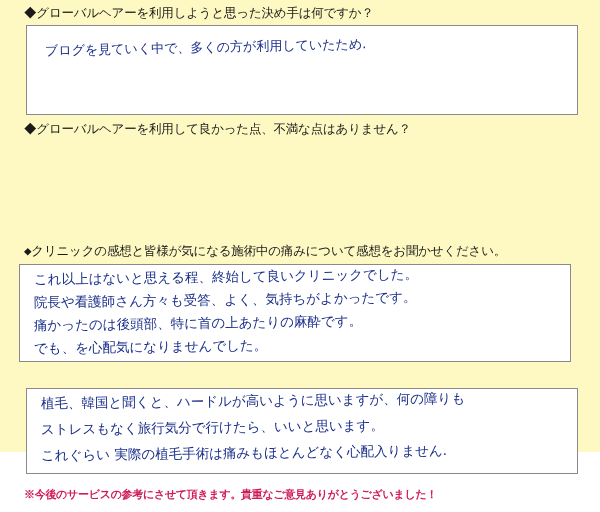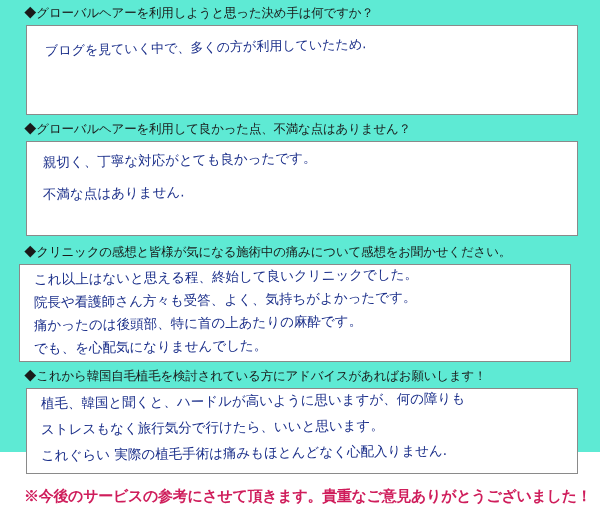--- a/index.html
+++ b/index.html
@@ -11,21 +11,21 @@
     height: 512px;
     background: #ffffff;
     font-family: "Liberation Sans", sans-serif;
     overflow: hidden;
   }
   .sheet {
     position: relative;
     width: 600px;
     height: 452px;
     box-sizing: border-box;
-    background: #5eead4;
+    background: #fef9c3;
   }
   .question {
     font-size: 12.5px;
     color: #1a1a1a;
     line-height: 1.15;
     white-space: nowrap;
     letter-spacing: -0.2px;
   }
   .answer-box {
     box-sizing: border-box;
@@ -37,63 +37,58 @@
     font-family: "DejaVu Sans", sans-serif;
     color: #1b2f8a;
     font-size: 13.5px;
     line-height: 1.0;
     white-space: nowrap;
     position: absolute;
     transform-origin: left center;
   }
   .hand.h1 { font-size: 13px; }
   .footer {
-    font-size: 15px;
+    font-size: 11px;
     color: #cf1d5b;
     font-weight: bold;
     white-space: nowrap;
     letter-spacing: -0.3px;
   }
 
   
   #block1 { position: absolute; left: 24px; top: 6px; }
   #box1   { position: absolute; left: 26px; top: 25px; width: 552px; height: 90px; }
   #block2 { position: absolute; left: 24px; top: 122px; }
   #box2   { position: absolute; left: 26px; top: 141px; width: 552px; height: 95px; }
-  #block3 { position: absolute; left: 24px; top: 245px; }
+  #block3 { position: absolute; left: 24px; top: 245px; font-family: Liberation Mono, monospace; }
   #box3   { position: absolute; left: 19px; top: 264px; width: 552px; height: 98px; }
   #block4 { position: absolute; left: 24px; top: 369px; }
   #box4   { position: absolute; left: 26px; top: 388px; width: 552px; height: 86px; }
   #footer { position: absolute; left: 24px; top: 487px; }
 </style>
 </head>
 <body>
 
 <div class="sheet">
 
   <div id="block1" class="question">◆グローバルヘアーを利用しようと思った決め手は何ですか？</div>
   <div id="box1" class="answer-box">
     <div class="hand h1" style="left:18px; top:18px; transform: rotate(-1.2deg);">ブログを見ていく中で、多くの方が利用していたため.</div>
   </div>
 
   <div id="block2" class="question">◆グローバルヘアーを利用して良かった点、不満な点はありません？</div>
-  <div id="box2" class="answer-box">
-    <div class="hand" style="left:16px; top:14px; transform: rotate(-1.0deg);">親切く、丁寧な対応がとても良かったです。</div>
-    <div class="hand" style="left:16px; top:46px; transform: rotate(-1.0deg);">不満な点はありません.</div>
-  </div>
 
   <div id="block3" class="question">◆クリニックの感想と皆様が気になる施術中の痛みについて感想をお聞かせください。</div>
   <div id="box3" class="answer-box">
     <div class="hand" style="left:14px; top:8px; transform: rotate(-0.8deg);">これ以上はないと思える程、終始して良いクリニックでした。</div>
     <div class="hand" style="left:14px; top:31px; transform: rotate(-0.8deg);">院長や看護師さん方々も受答、よく、気持ちがよかったです。</div>
     <div class="hand" style="left:14px; top:54px; transform: rotate(-0.8deg);">痛かったのは後頭部、特に首の上あたりの麻酔です。</div>
     <div class="hand" style="left:14px; top:77px; transform: rotate(-0.8deg);">でも、を心配気になりませんでした。</div>
   </div>
 
-  <div id="block4" class="question">◆これから韓国自毛植毛を検討されている方にアドバイスがあればお願いします！</div>
   <div id="box4" class="answer-box">
     <div class="hand" style="left:14px; top:8px; transform: rotate(-0.7deg);">植毛、韓国と聞くと、ハードルが高いように思いますが、何の障りも</div>
     <div class="hand" style="left:14px; top:34px; transform: rotate(-0.7deg);">ストレスもなく旅行気分で行けたら、いいと思います。</div>
     <div class="hand" style="left:14px; top:60px; transform: rotate(-0.7deg);">これぐらい 実際の植毛手術は痛みもほとんどなく心配入りません.</div>
   </div>
 
   <div id="footer" class="footer">※今後のサービスの参考にさせて頂きます。貴重なご意見ありがとうございました！</div>
 
 </div>
 

